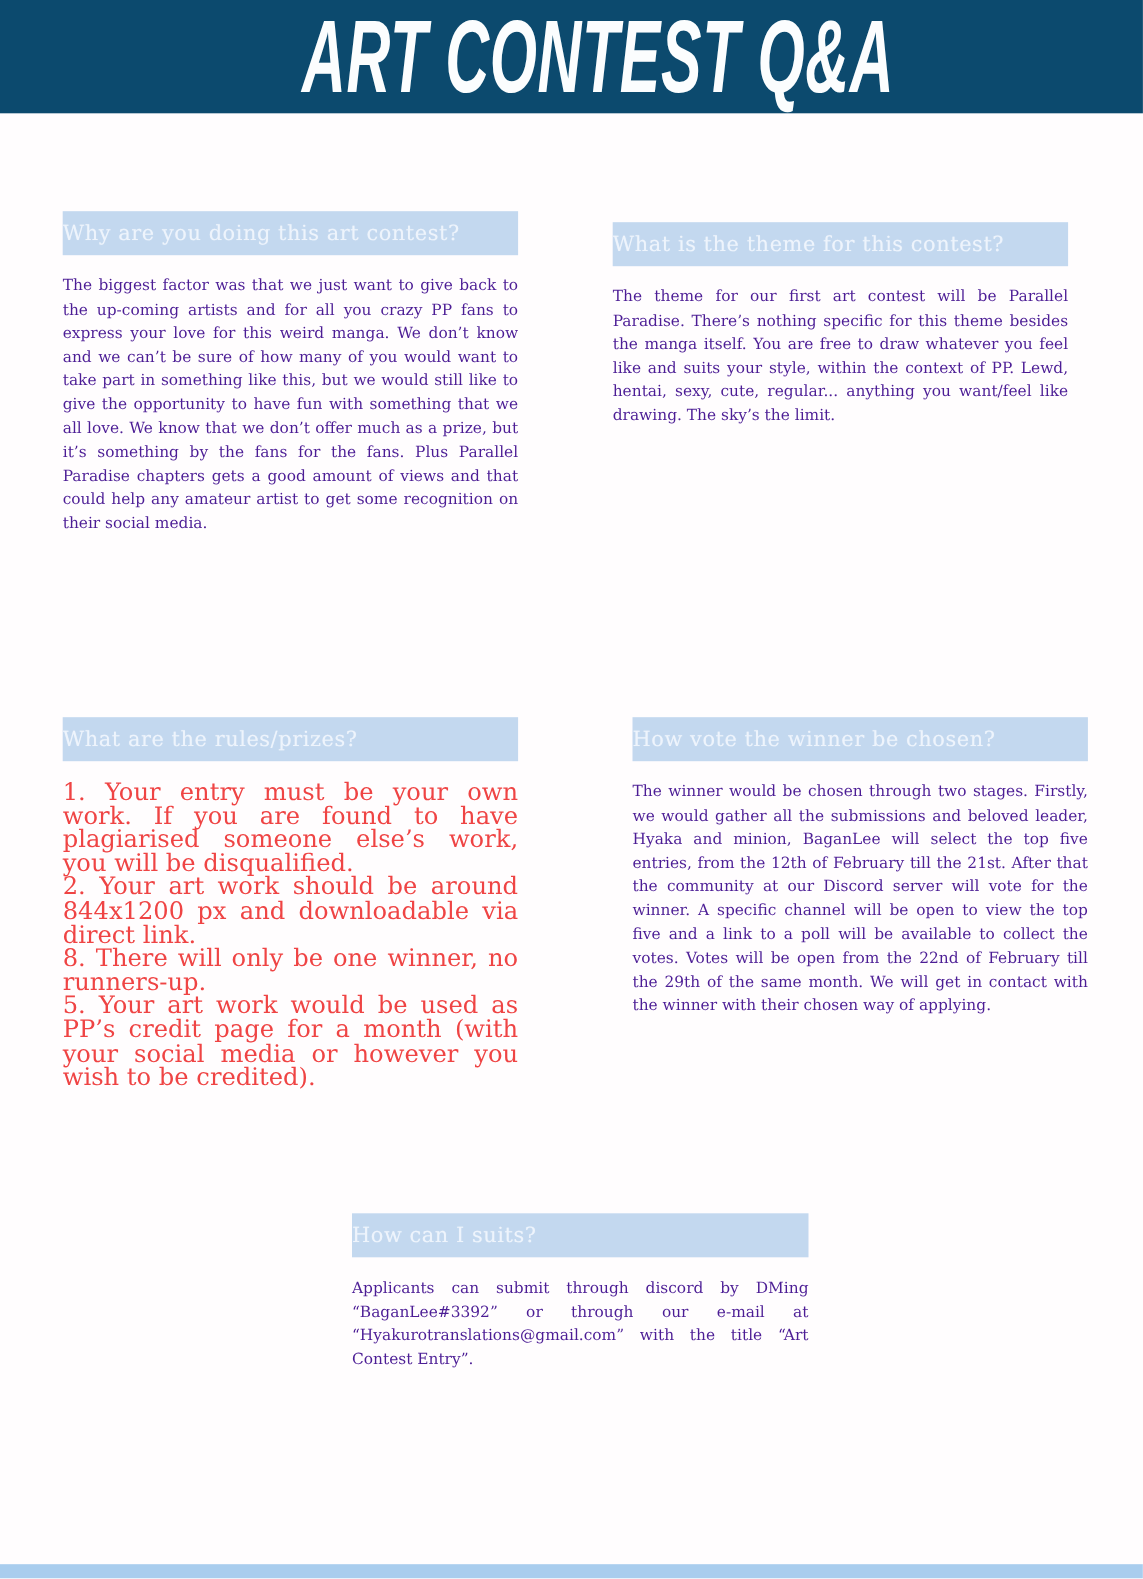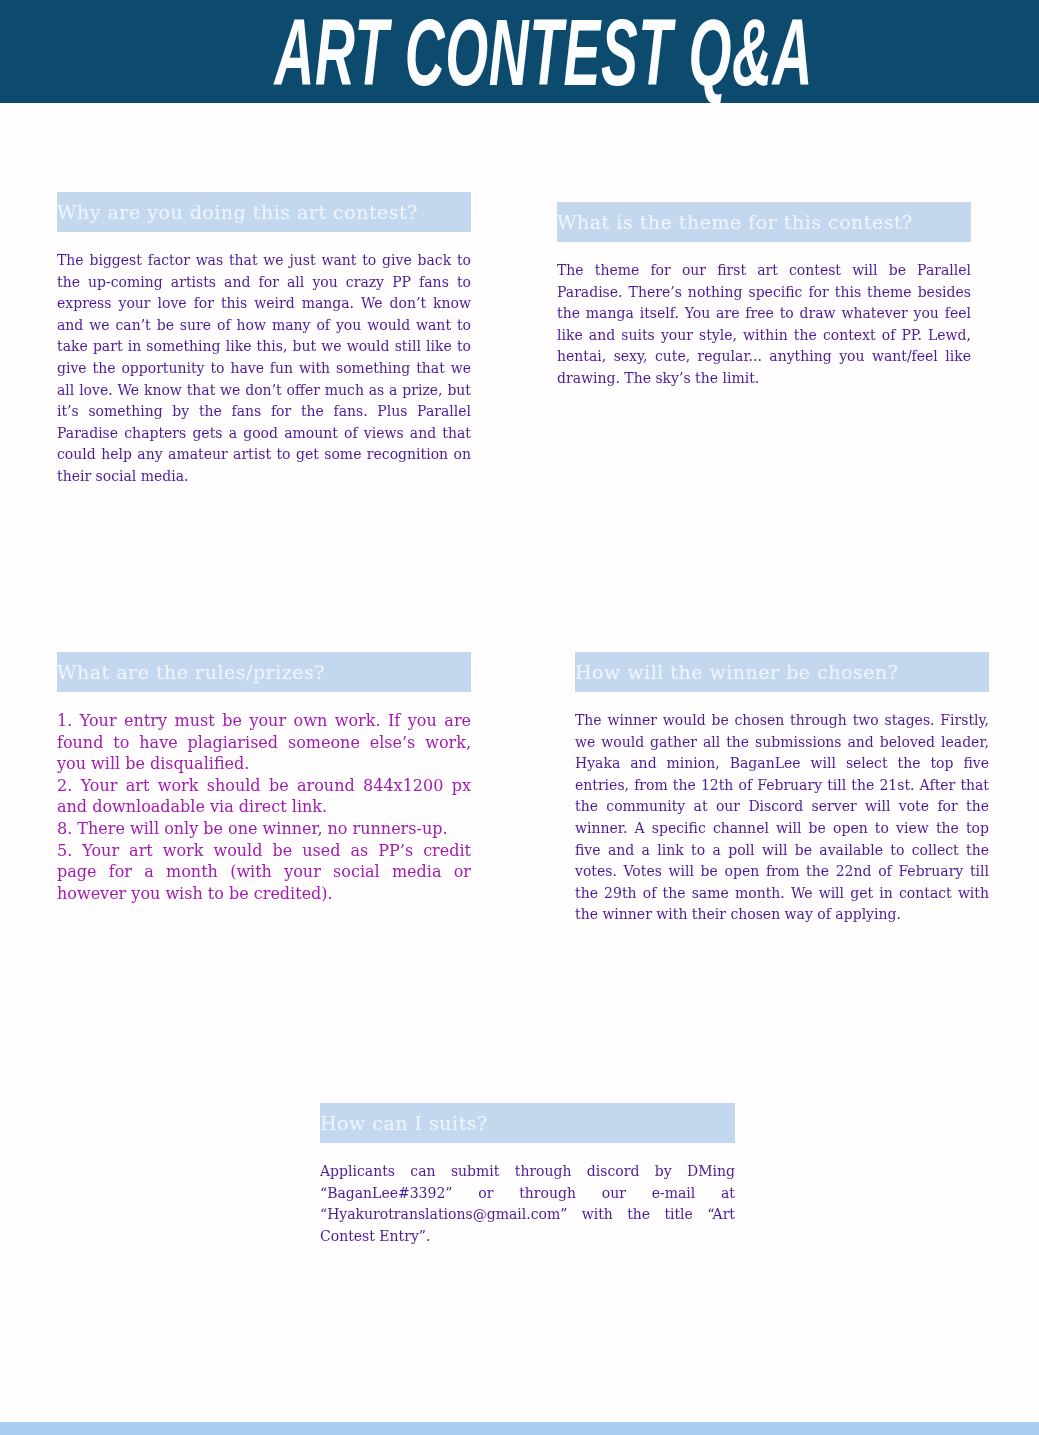--- a/index.html
+++ b/index.html
@@ -63,23 +63,23 @@
   .answer {
     margin: 18px 0 0 0;
     font-size: 14px;
     line-height: 21.6px;
     color: #4c1d95;
     text-align: justify;
     hyphens: auto;
   }
   .rule-item {
     margin: 0;
-    font-size: 16px;
+    font-size: 22px;
     line-height: 21.6px;
-    color: #a21caf;
+    color: #ef4444;
     text-align: justify;
     hyphens: auto;
   }
   .rules-list { margin-top: 18px; }
 
   .qa-why    { left: 57px;  top: 192px; }
   .qa-theme  { left: 557px; top: 192px; margin-top: 10px; }
   .qa-rules  { left: 57px;  top: 652px; }
   .qa-winner { left: 575px; top: 652px; }
   .qa-submit { left: 320px; top: 1103px; width: 415px; }
@@ -123,21 +123,21 @@
     <div class="rules-list">
       <p class="rule-item">1. Your entry must be your own work. If you are found to have plagiarised someone else’s work, you will be disqualified.</p>
       <p class="rule-item">2. Your art work should be around 844x1200 px and downloadable via direct link.</p>
       <p class="rule-item">8. There will only be one winner, no runners-up.</p>
       <p class="rule-item">5. Your art work would be used as PP’s credit page for a month (with your social media or however you wish to be credited).</p>
     </div>
   </section>
 
   <section class="qa qa-winner">
     <div class="q-box">
-      <span class="q-text">How will the winner be chosen?</span>
+      <span class="q-text">How vote the winner be chosen?</span>
     </div>
     <p class="answer">The winner would be chosen through two stages. Firstly, we would gather all the submissions and beloved leader, Hyaka and minion, BaganLee will select the top five entries, from the 12th of February till the 21st. After that the community at our Discord server will vote for the winner. A specific channel will be open to view the top five and a link to a poll will be available to collect the votes. Votes will be open from the 22nd of February till the 29th of the same month. We will get in contact with the winner with their chosen way of applying.</p>
   </section>
 
   <section class="qa qa-submit">
     <div class="q-box">
       <span class="q-text">How can I suits?</span>
     </div>
     <p class="answer">Applicants can submit through discord by DMing “BaganLee#3392” or through our e-mail at “Hyakurotranslations@gmail.com” with the title “Art Contest Entry”.</p>
   </section>

